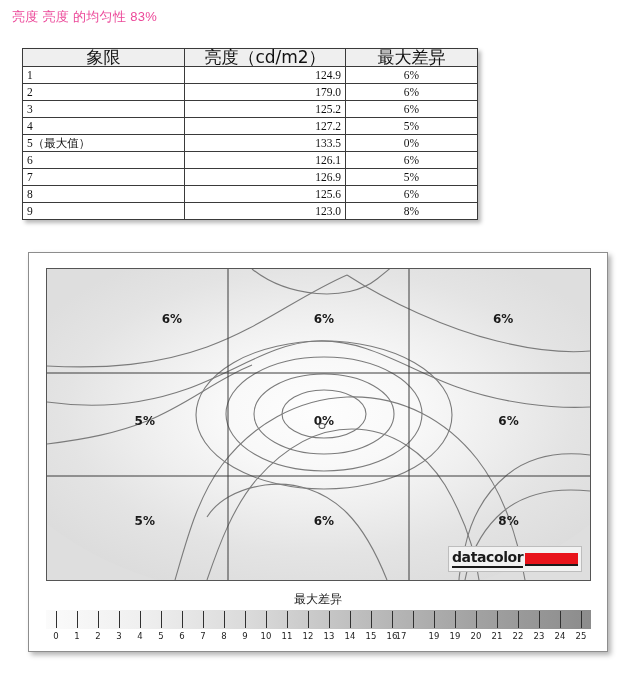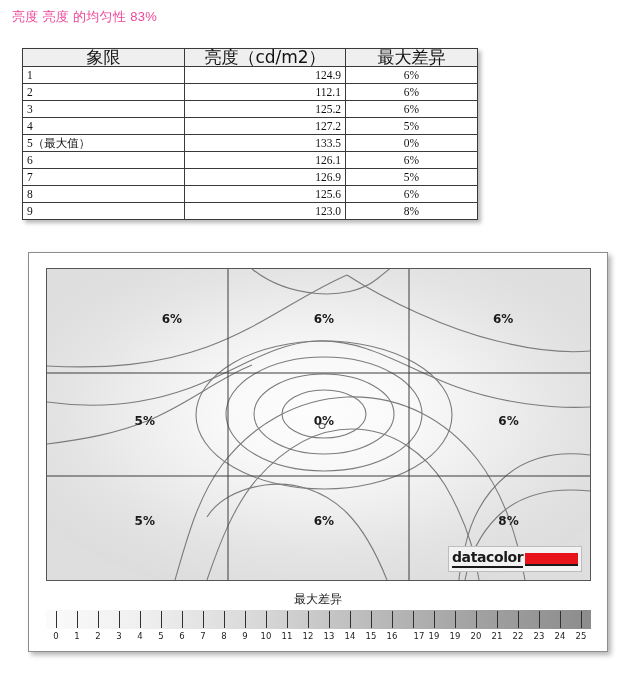--- a/index.html
+++ b/index.html
@@ -204,21 +204,21 @@
       </tr>
     </thead>
     <tbody id="table-body">
         <tr>
           <td class="q">1</td>
           <td class="lum">124.9</td>
           <td class="dev">6%</td>
         </tr>
         <tr>
           <td class="q">2</td>
-          <td class="lum">112.1</td>
+          <td class="lum">179.0</td>
           <td class="dev">6%</td>
         </tr>
         <tr>
           <td class="q">3</td>
           <td class="lum">125.2</td>
           <td class="dev">6%</td>
         </tr>
         <tr>
           <td class="q">4</td>
           <td class="lum">127.2</td>
@@ -346,21 +346,21 @@
         <div class="legend-tick-label" style="left: 262px;">12</div>
         <div class="legend-tick" style="left: 283px;"></div>
         <div class="legend-tick-label" style="left: 283px;">13</div>
         <div class="legend-tick" style="left: 304px;"></div>
         <div class="legend-tick-label" style="left: 304px;">14</div>
         <div class="legend-tick" style="left: 325px;"></div>
         <div class="legend-tick-label" style="left: 325px;">15</div>
         <div class="legend-tick" style="left: 346px;"></div>
         <div class="legend-tick-label" style="left: 346px;">16</div>
         <div class="legend-tick" style="left: 367px;"></div>
-        <div class="legend-tick-label" style="left: 373px;">17</div>
+        <div class="legend-tick-label" style="left: 355px;">17</div>
         <div class="legend-tick" style="left: 388px;"></div>
         <div class="legend-tick-label" style="left: 388px;">19</div>
         <div class="legend-tick" style="left: 409px;"></div>
         <div class="legend-tick-label" style="left: 409px;">19</div>
         <div class="legend-tick" style="left: 430px;"></div>
         <div class="legend-tick-label" style="left: 430px;">20</div>
         <div class="legend-tick" style="left: 451px;"></div>
         <div class="legend-tick-label" style="left: 451px;">21</div>
         <div class="legend-tick" style="left: 472px;"></div>
         <div class="legend-tick-label" style="left: 472px;">22</div>

